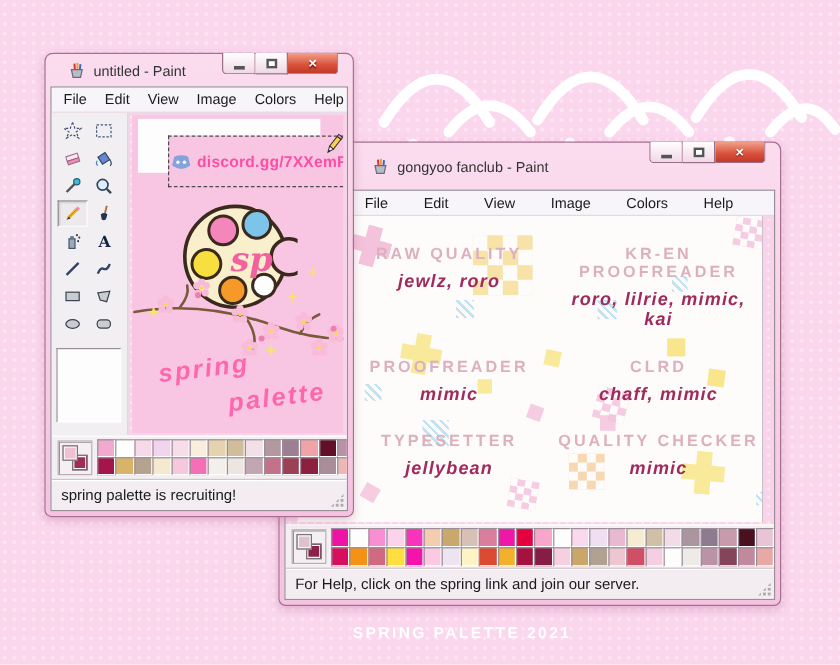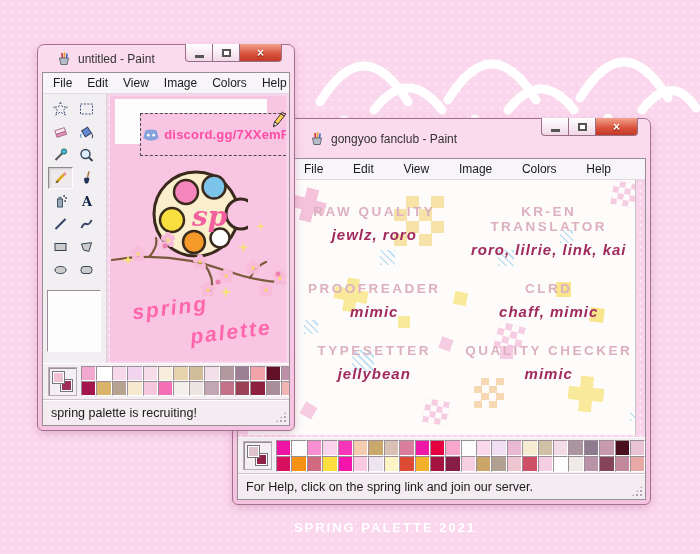--- a/index.html
+++ b/index.html
@@ -162,22 +162,22 @@
           <span class="menu-item">Help</span>
         </div>
       <div class="workarea">
         <div class="rcanvas" id="rw-canvas">
           <div class="credits" id="credits">
               <div class="credit">
                 <div class="role">RAW QUALITY</div>
                 <div class="names">jewlz, roro</div>
               </div>
               <div class="credit">
-                <div class="role">KR-EN TRANSLATOR</div>
-                <div class="names">roro, lilrie, link, kai</div>
+                <div class="role">KR-EN PROOFREADER</div>
+                <div class="names">roro, lilrie, mimic, kai</div>
               </div>
               <div class="credit">
                 <div class="role">PROOFREADER</div>
                 <div class="names">mimic</div>
               </div>
               <div class="credit">
                 <div class="role">CLRD</div>
                 <div class="names">chaff, mimic</div>
               </div>
               <div class="credit">

